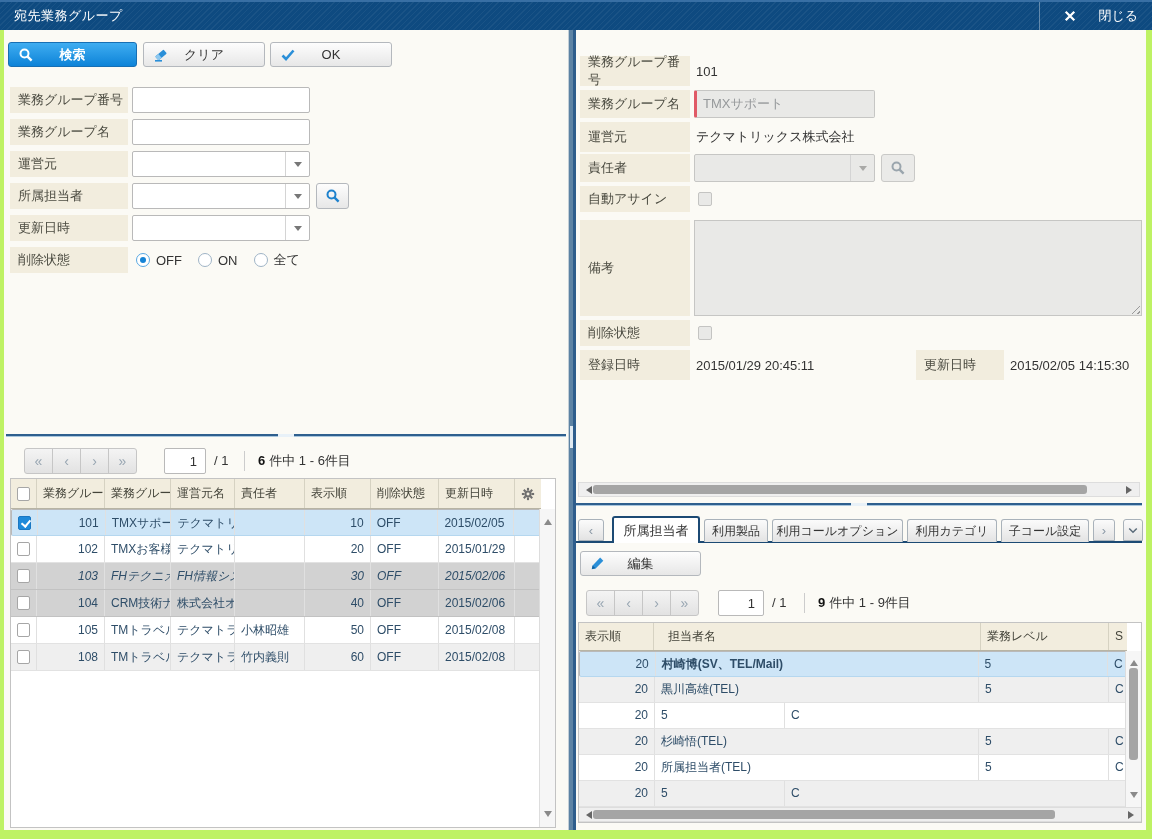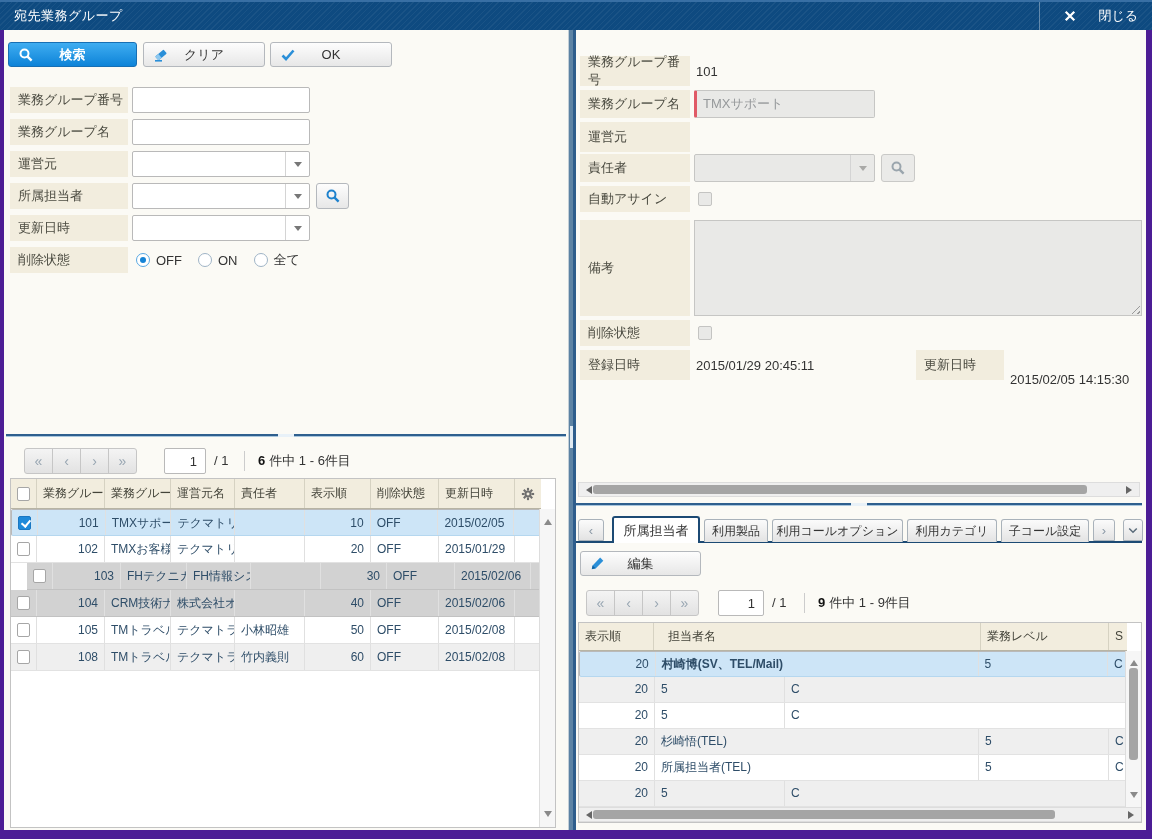--- a/index.html
+++ b/index.html
@@ -1,17 +1,17 @@
 <!DOCTYPE html>
 <html><head>
 <meta charset="utf-8">
 <style>
   * { margin:0; padding:0; box-sizing:border-box; }
   html,body { font-family:"Liberation Sans","DejaVu Sans",sans-serif; }
-  .stage { position:relative; width:1152px; height:839px; background:#4c1d95; overflow:hidden; }
+  .stage { position:relative; width:1152px; height:839px; background:#bef264; overflow:hidden; }
 
   
   .titlebar { position:absolute; left:0; top:0; width:1152px; height:30px;
     background:repeating-linear-gradient(135deg, rgba(255,255,255,.05) 0 1px, transparent 1px 4px), #0e4a80;
     border-top:2px solid #386fa4; display:flex; align-items:center; }
   .titlebar .title { color:#fff; font-size:13px; padding-left:14px; letter-spacing:.5px; }
   .close-btn { position:absolute; right:14px; top:0; height:28px; display:flex; align-items:center; gap:22px;
     color:#fff; font-size:13px; cursor:pointer; padding-left:24px; border-left:1px solid rgba(255,255,255,.35); }
 
   
@@ -269,21 +269,21 @@
           </span>
         <span class="c num" style="width:68px;">102</span>
         <span class="c" style="width:66px;">TMXお客様相</span>
         <span class="c" style="width:64px;">テクマトリッ</span>
         <span class="c" style="width:70px;"></span>
         <span class="c num" style="width:66px;">20</span>
         <span class="c" style="width:68px;">OFF</span>
         <span class="c" style="width:76px;">2015/01/29</span>
         <span class="c" style="width:26px;border-right:none;"></span>
       </div>
-      <div class="t-row gray" style="left:16px;top:84px;width:530px;height:27px;line-height:26px;">
+      <div class="t-row gray" style="left:0;top:84px;width:530px;height:27px;line-height:26px;font-style:italic;">
         <span class="c cbcell" style="width:26px;">
             <span class="cb" style="position:relative;"></span>
           </span>
         <span class="c num" style="width:68px;">103</span>
         <span class="c" style="width:66px;">FHテクニカル</span>
         <span class="c" style="width:64px;">FH情報システ</span>
         <span class="c" style="width:70px;"></span>
         <span class="c num" style="width:66px;">30</span>
         <span class="c" style="width:68px;">OFF</span>
         <span class="c" style="width:76px;">2015/02/06</span>
@@ -342,20 +342,21 @@
 
   <div class="right-panel">
 
     <div class="lbl" style="left:4px;top:26px;width:110px;height:30px;">業務グループ番号</div>
     <div class="val" style="left:120px;top:26px;height:30px;">101</div>
 
     <div class="lbl" style="left:4px;top:60px;width:110px;height:28px;">業務グループ名</div>
     <input class="txtin disabled required" style="left: 118px; top: 60px; width: 181px; height: 28px;" disabled="" value="TMXサポート">
 
     <div class="lbl" style="left:4px;top:92px;width:110px;height:30px;">運営元</div>
+    <div class="val" style="left:120px;top:92px;height:30px;">テクマトリックス株式会社</div>
 
     <div class="lbl" style="left:4px;top:124px;width:110px;height:28px;">責任者</div>
     <div class="sel disabled" style="left:118px;top:124px;width:181px;height:28px;">
         <span class="arr"></span>
       </div>
     <div class="sbtn disabled" style="left:305px;top:124px;width:34px;height:28px;">
       <span>
         <svg width="16" height="16" viewBox="0 0 16 16">
             <circle cx="6.5" cy="6.5" r="4" stroke="#9aa5ad" stroke-width="2" fill="none"></circle>
             <line x1="9.6" y1="9.6" x2="13.6" y2="13.6" stroke="#9aa5ad" stroke-width="2.4"></line>
@@ -370,21 +371,21 @@
     <div class="ta" style="left:118px;top:190px;width:448px;height:96px;">
         <span class="grip"></span>
       </div>
 
     <div class="lbl" style="left:4px;top:290px;width:110px;height:26px;">削除状態</div>
     <span class="cb disabled" style="left:122px;top:296px;"></span>
 
     <div class="lbl" style="left:4px;top:320px;width:110px;height:30px;">登録日時</div>
     <div class="val" style="left:120px;top:320px;height:30px;">2015/01/29 20:45:11</div>
     <div class="lbl" style="left:340px;top:320px;width:88px;height:30px;">更新日時</div>
-    <div class="val" style="left:434px;top:320px;height:30px;margin-top:14px;">2015/02/05 14:15:30</div>
+    <div class="val" style="left:434px;top:320px;height:30px;">2015/02/05 14:15:30</div>
 
     <div class="hscroll" style="left:2px;top:452px;width:562px;height:15px;">
       <span class="s-arrow s-left" style="left:3px;top:3px;"></span>
       <span class="s-arrow s-right" style="right:3px;top:3px;"></span>
       <span class="s-thumb" style="left:14px;top:2px;width:494px;height:9px;"></span>
     </div>
 
     <div class="hsplit" style="left:0;top:473px;width:566px;">
       <span class="bar"></span>
         <span class="grip"></span>
@@ -436,20 +437,21 @@
       </div>
 
       <div class="t-row sel" style="left:0;top:28px;width:548px;height:26px;line-height:25px;">
         <span class="c num" style="width:76px;">20</span>
         <span class="c" style="width:324px;font-weight:bold;">村崎博(SV、TEL/Mail)</span>
         <span class="c" style="width:130px;">5</span>
         <span class="c" style="width:18px;border-right:none;">C</span>
       </div>
       <div class="t-row zebra" style="left:0;top:54px;width:548px;height:26px;line-height:25px;">
         <span class="c num" style="width:76px;">20</span>
+        <span class="c" style="width:324px;">黒川高雄(TEL)</span>
         <span class="c" style="width:130px;">5</span>
         <span class="c" style="width:18px;border-right:none;">C</span>
       </div>
       <div class="t-row" style="left:0;top:80px;width:548px;height:26px;line-height:25px;">
         <span class="c num" style="width:76px;">20</span>
         <span class="c" style="width:130px;">5</span>
         <span class="c" style="width:18px;border-right:none;">C</span>
       </div>
       <div class="t-row zebra" style="left:0;top:106px;width:548px;height:26px;line-height:25px;">
         <span class="c num" style="width:76px;">20</span>

